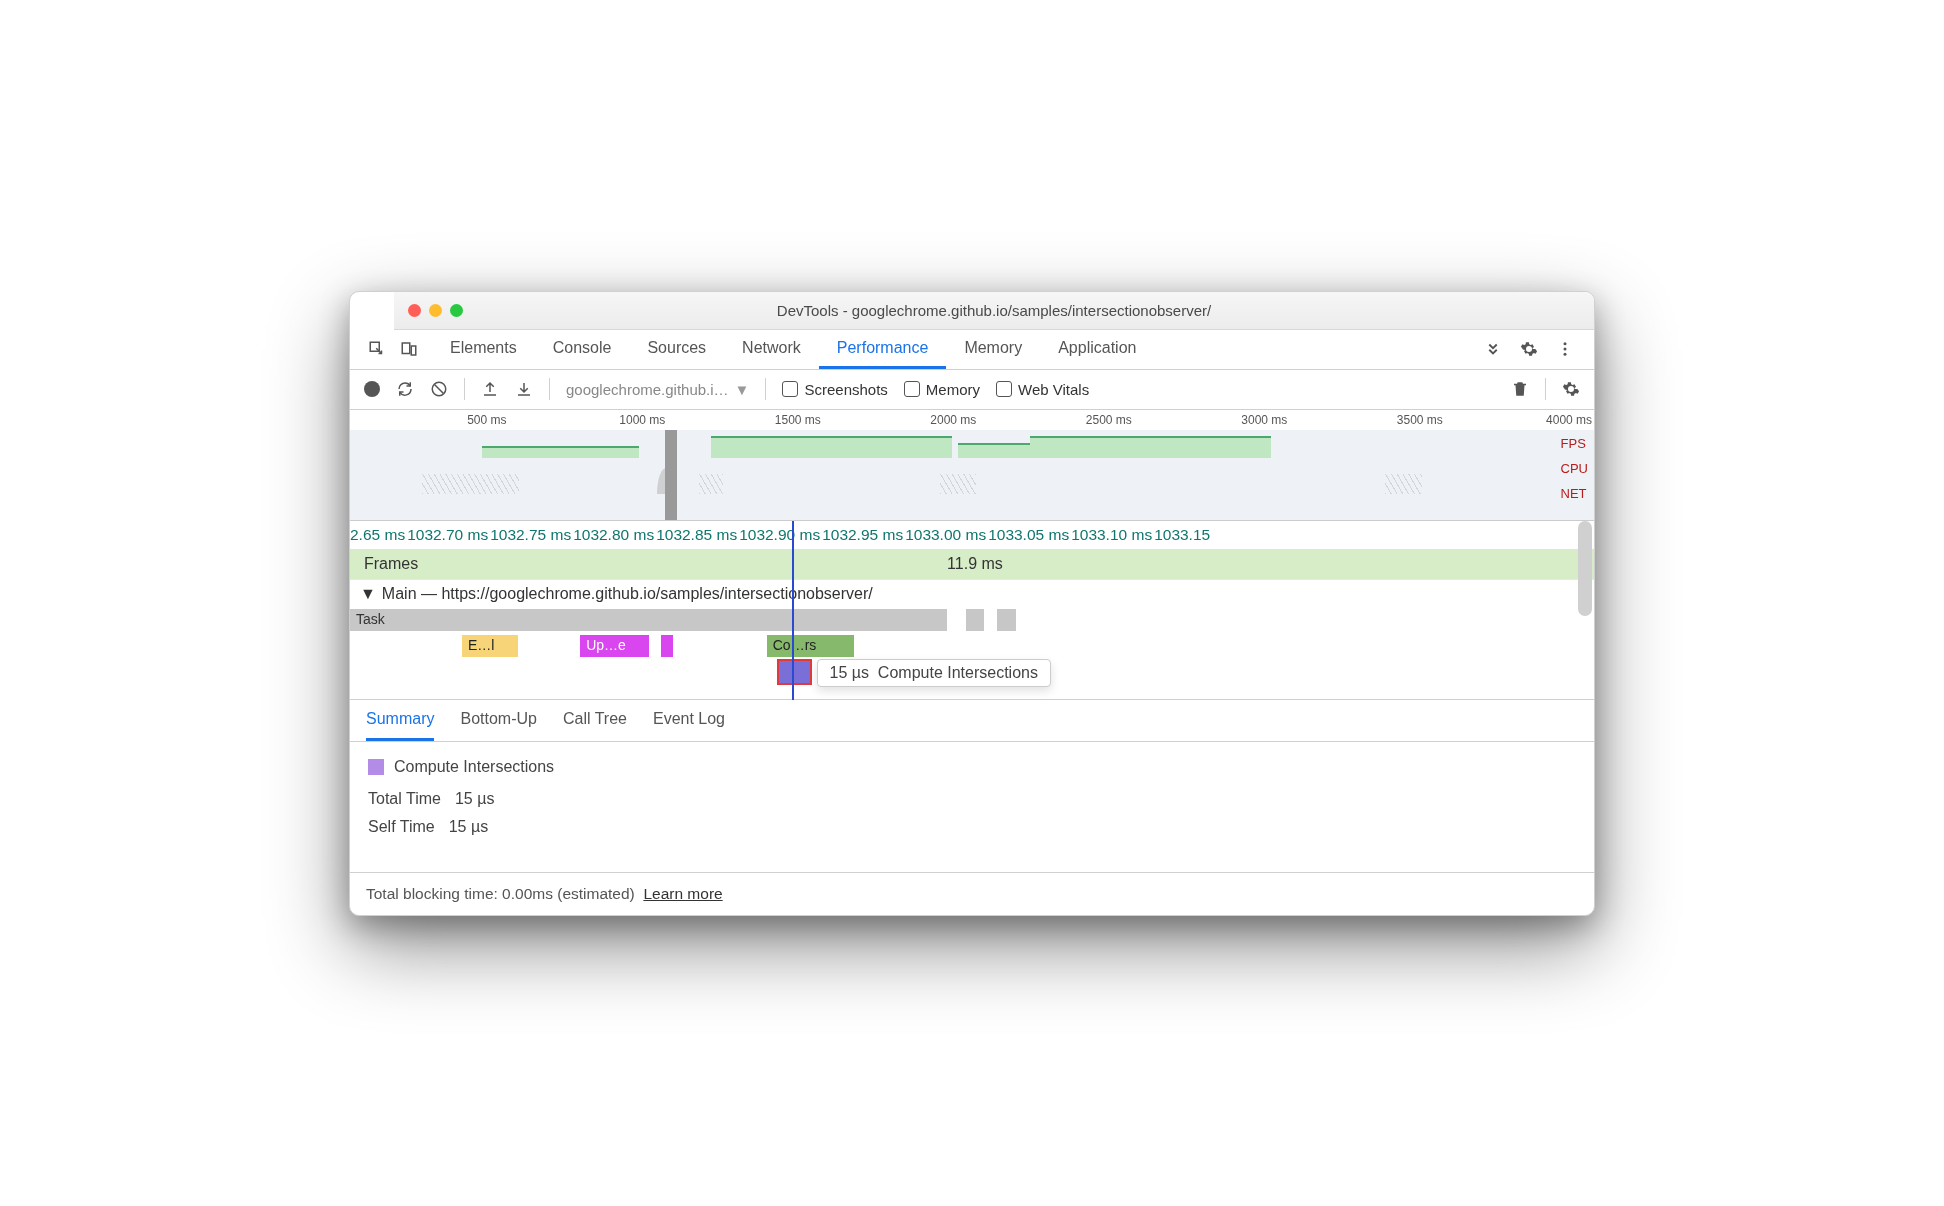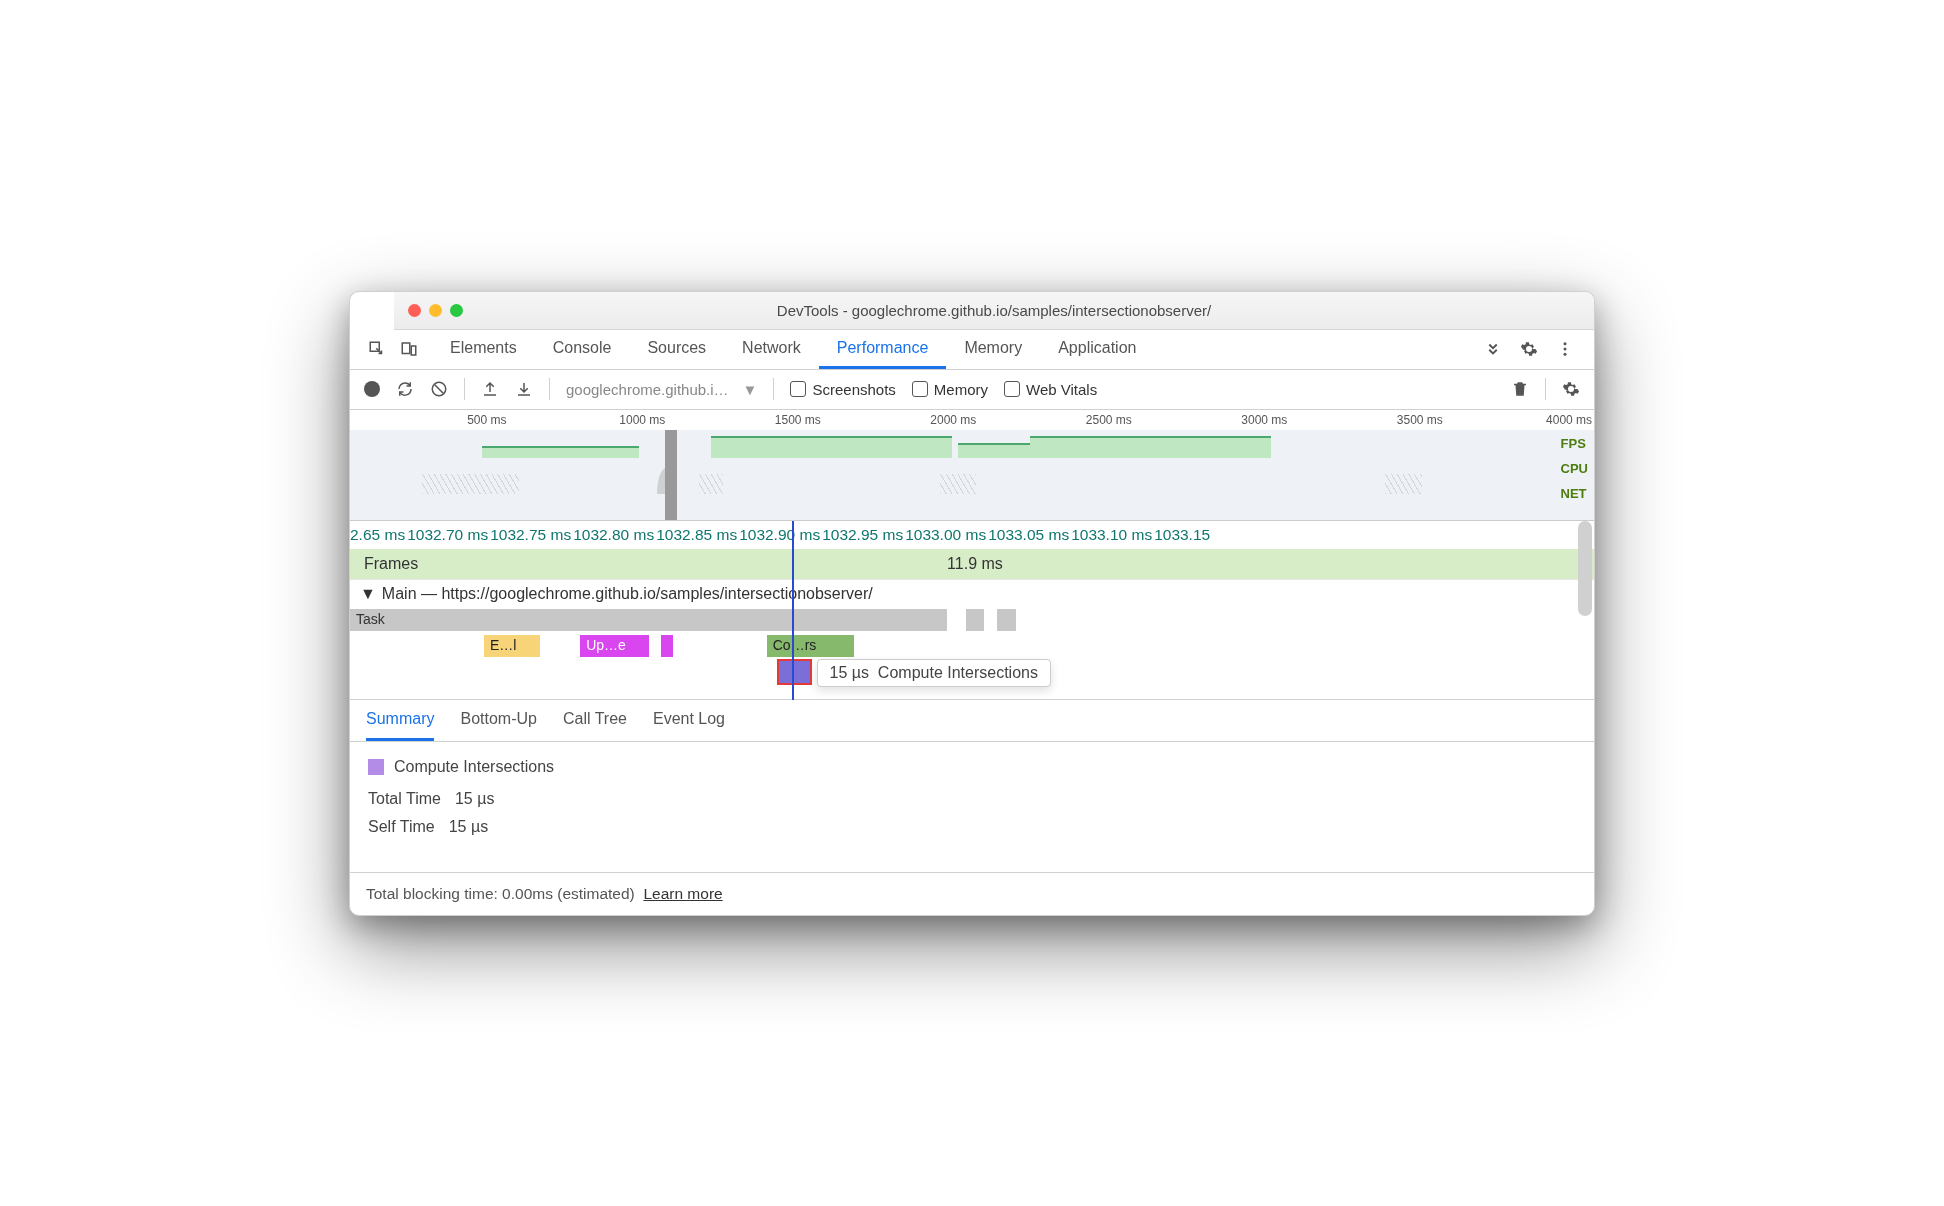--- a/index.html
+++ b/index.html
@@ -11,29 +11,29 @@
 .dot.red { background:#ff5f57; } .dot.yellow { background:#ffbd2e; } .dot.green { background:#28c840; }
 .title { position: absolute; left:0; right:0; text-align:center; font-size:15px; color:#4a4a4a; font-weight:400; pointer-events:none; }
 .tabs { display:flex; align-items:center; height:40px; border-bottom:1px solid #d0d0d0; padding:0 12px; gap:0; }
 .tabs .pre-icons { display:flex; gap:14px; padding:0 14px 0 6px; }
 .tab { padding: 0 18px; height:100%; display:flex; align-items:center; font-size:16px; color:#555; cursor:pointer; border-bottom: 3px solid transparent; }
 .tab.active { color:#1a73e8; border-bottom-color:#1a73e8; }
 .tabs .post-icons { margin-left:auto; display:flex; gap:18px; padding-right:8px; }
 .toolbar { display:flex; align-items:center; height:40px; border-bottom:1px solid #d0d0d0; padding:0 14px; gap:16px; font-size:15px; color:#333; }
 .toolbar .sep { width:1px; height:22px; background:#d0d0d0; }
 .rec { width:16px; height:16px; border-radius:50%; background:#555; }
-.page-sel { display:flex; align-items:center; gap:14px; color:#888; }
+.page-sel { display:flex; align-items:center; gap:6px; color:#888; }
 .cbwrap { display:flex; align-items:center; gap:6px; }
 .cb { width:16px; height:16px; border:1.5px solid #555; border-radius:3px; }
 .toolbar .right { margin-left:auto; display:flex; gap:16px; align-items:center; }
 .overview { position:relative; border-bottom:1px solid #ccc; background:#fff; }
 .ov-ruler { height:20px; position:relative; font-size:12px; color:#555; }
 .ov-ruler span { position:absolute; top:3px; transform:translateX(-50%); white-space:nowrap; }
 .ov-lanes { height:90px; position:relative; background:#eef2f7; }
-.ov-labels { position:absolute; right:6px; top:0; display:flex; flex-direction:column; gap:10px; font-size:13px; font-weight:700; color:#4d7c0f; padding-top:6px;}
+.ov-labels { position:absolute; right:6px; top:0; display:flex; flex-direction:column; gap:10px; font-size:13px; font-weight:400; color:#b91c1c; padding-top:6px;}
 .fps-bar { position:absolute; top:6px; left:0; right:40px; height:22px; }
 .fps-bar .seg { position:absolute; top:0; height:100%; background:#bfe8c2; border-top:2px solid #4da86f; }
 .cpu-area { position:absolute; top:34px; left:0; right:40px; height:30px; }
 .hatch { position:absolute; bottom:0; height:20px; background:repeating-linear-gradient(60deg,#c9c9c9 0,#c9c9c9 1px,transparent 1px,transparent 5px); opacity:.7; }
 .cpu-bump { position:absolute; bottom:0; width:18px; height:26px; background:#b9b9b9; border-radius:50% 50% 0 0/100% 100% 0 0; opacity:.6;}
 .viewport { position:absolute; top:0; bottom:0; border-left:6px solid #999; border-right:6px solid #999; }
 .detail-ruler { height:28px; background:#fff; font-size:15.5px; color:#0f766e; display:flex; align-items:center; overflow:hidden; white-space:nowrap; }
 .detail-ruler span { padding-right:2px; }
 .lane { position:relative; height:30px; font-size:16px; color:#333; }
 .lane.frames { background:#d7edc8; display:flex; align-items:center; }
@@ -238,21 +238,21 @@
       <span>Main — https://googlechrome.github.io/samples/intersectionobserver/</span>
     </div>
 
     <div class="flame">
       <div class="flame-row">
         <div class="task-bar" style="left:0; width:48%;">Task</div>
         <div class="task-bar" style="left:49.5%; width:1.5%;"></div>
         <div class="task-bar" style="left:52%; width:1.5%;"></div>
       </div>
       <div class="flame-row">
-        <div class="chip yellow" style="left:9%; width:4.5%;margin-left:22px;">E…l</div>
+        <div class="chip yellow" style="left:9%; width:4.5%;">E…l</div>
         <div class="chip purple" style="left:18.5%; width:5.5%;">Up…e</div>
         <div class="chip purple" style="left:25%; width:1%;"></div>
         <div class="chip green" style="left:33.5%; width:7%;">Co…rs</div>
       </div>
       <div class="flame-row">
         <div class="chip selected" style="left:34.5%; width:2.5%; height:22px;"></div>
         <div class="tooltip" style="left:37.5%; top:-2px;">
           <span>15 µs</span>&nbsp;&nbsp;<span>Compute Intersections</span>
         </div>
       </div>

